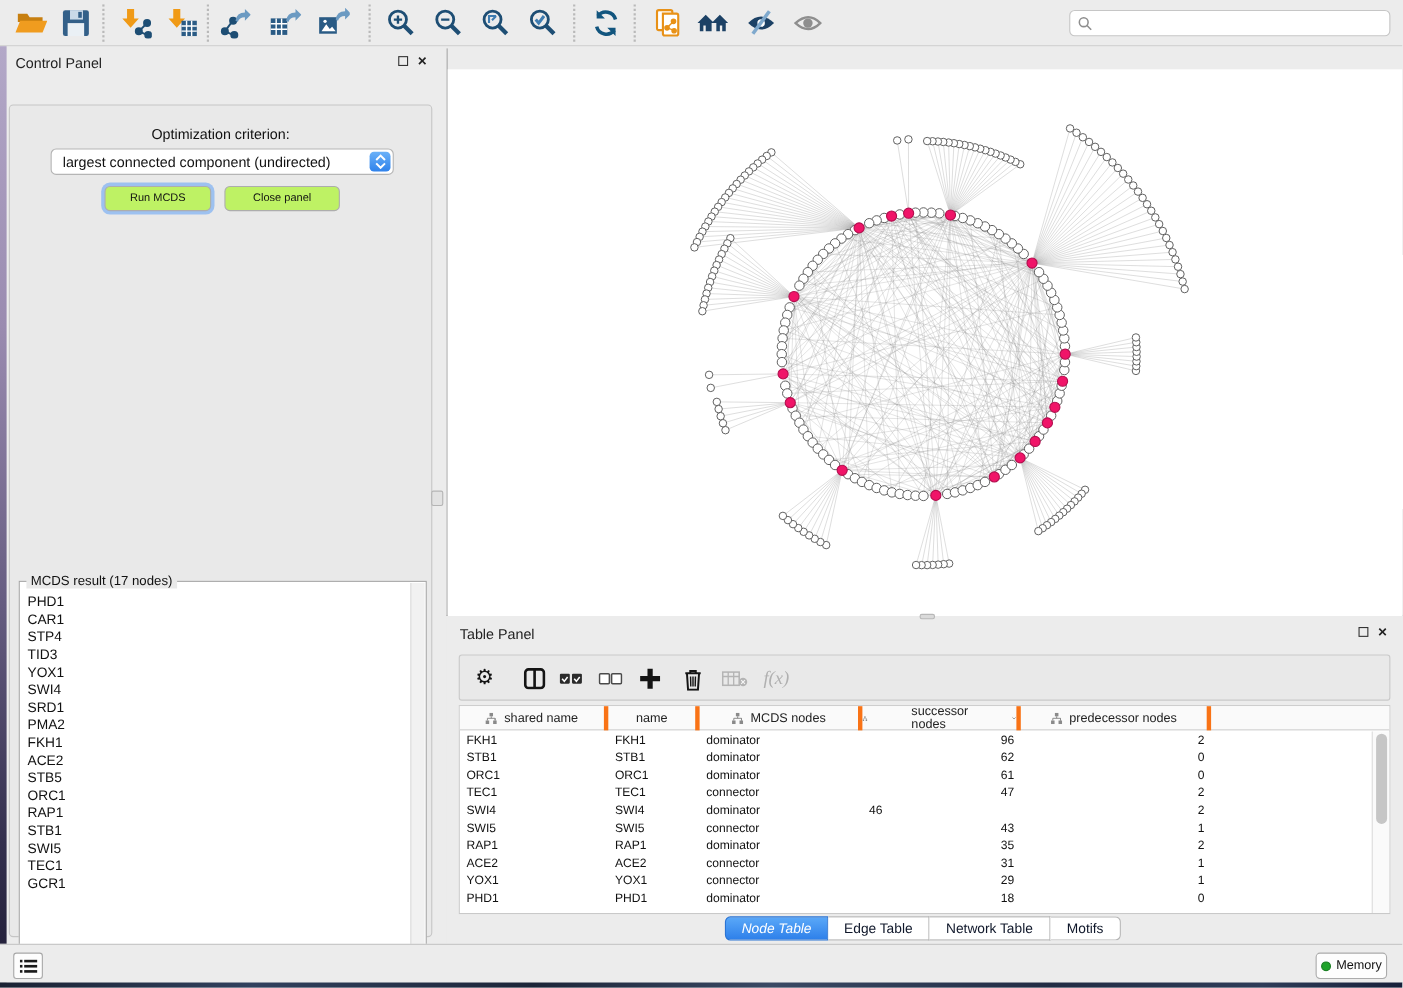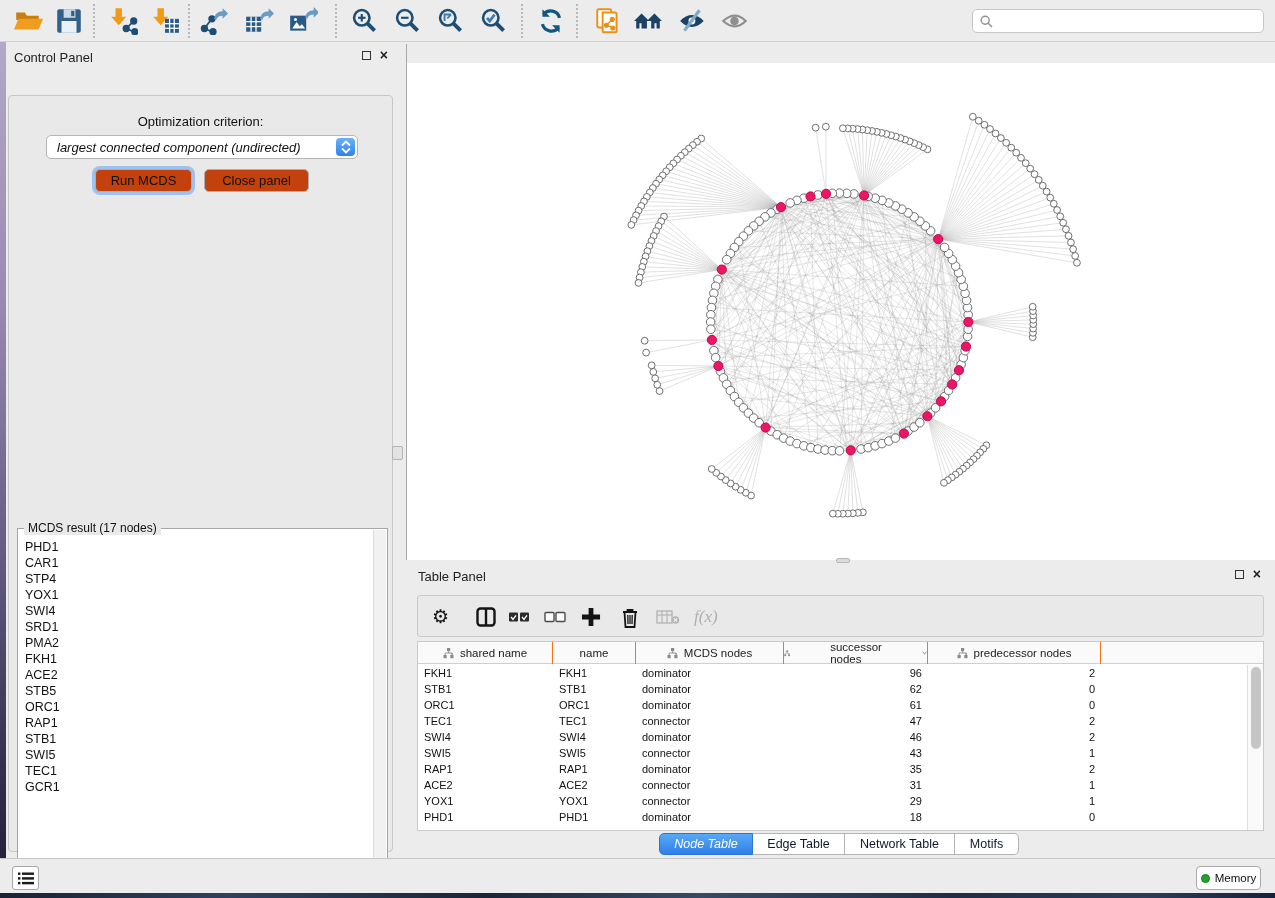--- a/index.html
+++ b/index.html
@@ -31,26 +31,26 @@
 
   #cp-tabs { position:absolute; left:73px; top:32px; height:22px; display:flex; z-index:5; }
   .seg { height:22px; display:flex; align-items:center; justify-content:center; font-size:13px; font-weight:600;
     background:#fff; border:1px solid #ADADAD; border-left:none; color:#222; }
   .seg:first-child { border-left:1px solid #ADADAD; border-radius:5px 0 0 5px; }
   .seg:last-child { border-radius:0 5px 5px 0; }
   .seg.active { background:linear-gradient(#5AA8F8,#2E80EA); border-color:#2B74D4; color:#fff; }
 
   #cp-inset { position:absolute; left:2px; top:53px; width:385px; height:757px; background:#E9E9E9; border:1px solid #C6C6C6; border-radius:4px; }
   #opt-label { position:absolute; left:0; top:18px; width:100%; text-align:center; font-size:13px; color:#111; }
-  #opt-select { position:absolute; left:37px; top:39px; width:312px; height:24px; background:#fff; border:1px solid #B5B5B5; border-radius:5px;font-style:italic; }
+  #opt-select { position:absolute; left:37px; top:39px; width:312px; height:24px; background:#fff; border:1px solid #B5B5B5; border-radius:5px; }
   #opt-select .val { position:absolute; left:10px; top:4px; font-size:13px; color:#111; white-space:nowrap; }
   #opt-stepper { position:absolute; right:2px; top:2px; width:19px; height:18px; border-radius:4px; background:linear-gradient(#6AB1F8,#2F82EB); }
   #opt-stepper svg { position:absolute; left:3.5px; top:2px; }
-  .pushbtn { position:absolute; top:73px; height:23px; background:#c2410c; border:1px solid #ADADAD; border-radius:5px;
-    font-size:13px; color:#111; display:flex; align-items:center; justify-content:center; }
+  .pushbtn { position:absolute; top:73px; height:23px; background:#bef264; border:1px solid #ADADAD; border-radius:5px;
+    font-size:10px; color:#111; display:flex; align-items:center; justify-content:center; }
   #run-btn { left:86px; width:97px; box-shadow:0 0 0 3px rgba(95,160,245,.55); }
   #closepanel-btn { left:195px; width:105px; }
 
   #mcds-box { position:absolute; left:8px; top:432px; width:371px; height:362px; background:#fff; border:1px solid #A6A6A6; }
   #mcds-legend { position:absolute; left:6px; top:-8px; background:#E9E9E9; padding:0 4px; font-size:12px; color:#111; }
   #mcds-list { position:absolute; left:1px; top:10px; width:352px; bottom:1px; overflow:hidden; }
   .mcds-item { height:16px; line-height:16px; padding-left:6px; font-size:12.5px; color:#111; }
   #mcds-scroll { position:absolute; right:1px; top:1px; bottom:1px; width:13px; background:#F1F1F1; border-left:1px solid #DCDCDC; }
 
   #v-grip { position:absolute; left:392px; top:446px; width:11px; height:14px; background:#E2E2E2; border:1px solid #B4B4B4; border-radius:2px; }
@@ -71,21 +71,21 @@
   #h-grip { position:absolute; left:430px; top:-2px; width:14px; height:5px; background:#DADADA; border:1px solid #B8B8B8; border-radius:2px; }
   #tp-title { position:absolute; left:12px; top:9px; font-size:13px; color:#222; }
   #tp-winbtns { right:14px; top:10px; }
   #tp-toolbar { position:absolute; left:11px; top:35px; width:847px; height:42px; background:#E9E9E9; border:1px solid #C9C9C9; border-radius:3px; }
   .tpi { position:absolute; top:9px; height:24px; display:flex; align-items:center; }
   .gear-glyph { font-size:19px; color:#141414; line-height:24px; }
   .fx-glyph { font-family:"Liberation Serif", serif; font-style:italic; font-size:17px; color:#B0B0B0; }
 
   #tbl { position:absolute; left:11px; top:81px; width:847px; height:190px; background:#fff; border:1px solid #C9C9C9; }
   #thead { position:absolute; left:0; top:0; height:22px; width:845px; background:#FAFAFA; border-bottom:1px solid #CFCFCF; display:flex; }
-  .th { height:22px; border-right:1px solid #f97316; display:flex; align-items:center; justify-content:center; gap:6px; font-size:11.5px; color:#222; }
+  .th { height:22px; border-right:4px solid #f97316; display:flex; align-items:center; justify-content:center; gap:6px; font-size:11.5px; color:#222; }
   #tbody { position:absolute; left:0; top:23px; width:845px; }
   .tr { height:16px; display:flex; }
   .td { height:16px; line-height:16px; font-size:11px; color:#111; padding:0 6px; white-space:nowrap; overflow:hidden; }
   #tbl-scroll { position:absolute; right:0; top:23px; width:16px; height:165px; background:#FAFAFA; border-left:1px solid #DDD; }
   #tbl-thumb { position:absolute; left:2.5px; top:2px; width:10px; height:82px; background:#C6C6C6; border-radius:5px; }
 
   #tp-tabs { position:absolute; left:253px; top:273px; height:22px; display:flex; }
   .seg2 { height:22px; display:flex; align-items:center; justify-content:center; font-size:12.5px;
     background:#fff; border:1px solid #B3B3B3; border-left:none; color:#0f172a; }
   .seg2:first-child { border-left:1px solid #B3B3B3; border-radius:5px 0 0 5px;font-style:italic; }
@@ -254,20 +254,21 @@
         </span>
       </div>
       <div class="pushbtn" id="run-btn">Run MCDS</div>
       <div class="pushbtn" id="closepanel-btn">Close panel</div>
       <div id="mcds-box">
         <span id="mcds-legend">MCDS result (17 nodes)</span>
         <div id="mcds-list">
             <div class="mcds-item">PHD1</div>
             <div class="mcds-item">CAR1</div>
             <div class="mcds-item">STP4</div>
+            <div class="mcds-item">TID3</div>
             <div class="mcds-item">YOX1</div>
             <div class="mcds-item">SWI4</div>
             <div class="mcds-item">SRD1</div>
             <div class="mcds-item">PMA2</div>
             <div class="mcds-item">FKH1</div>
             <div class="mcds-item">ACE2</div>
             <div class="mcds-item">STB5</div>
             <div class="mcds-item">ORC1</div>
             <div class="mcds-item">RAP1</div>
             <div class="mcds-item">STB1</div>
@@ -1071,21 +1072,21 @@
             <div class="td" style="width: 135px; text-align: left;">TEC1</div>
             <div class="td" style="width: 83px; text-align: left;">TEC1</div>
             <div class="td" style="width: 148px; text-align: left;">connector</div>
             <div class="td" style="width: 144px; text-align: right;">47</div>
             <div class="td" style="width: 173px; text-align: right;">2</div>
           </div>
           <div class="tr">
             <div class="td" style="width: 135px; text-align: left;">SWI4</div>
             <div class="td" style="width: 83px; text-align: left;">SWI4</div>
             <div class="td" style="width: 148px; text-align: left;">dominator</div>
-            <div class="td" style="width: 144px; text-align: right;">46</div>
+            <div class="td" style="width: 144px; text-align: left;">46</div>
             <div class="td" style="width: 173px; text-align: right;">2</div>
           </div>
           <div class="tr">
             <div class="td" style="width: 135px; text-align: left;">SWI5</div>
             <div class="td" style="width: 83px; text-align: left;">SWI5</div>
             <div class="td" style="width: 148px; text-align: left;">connector</div>
             <div class="td" style="width: 144px; text-align: right;">43</div>
             <div class="td" style="width: 173px; text-align: right;">1</div>
           </div>
           <div class="tr">

